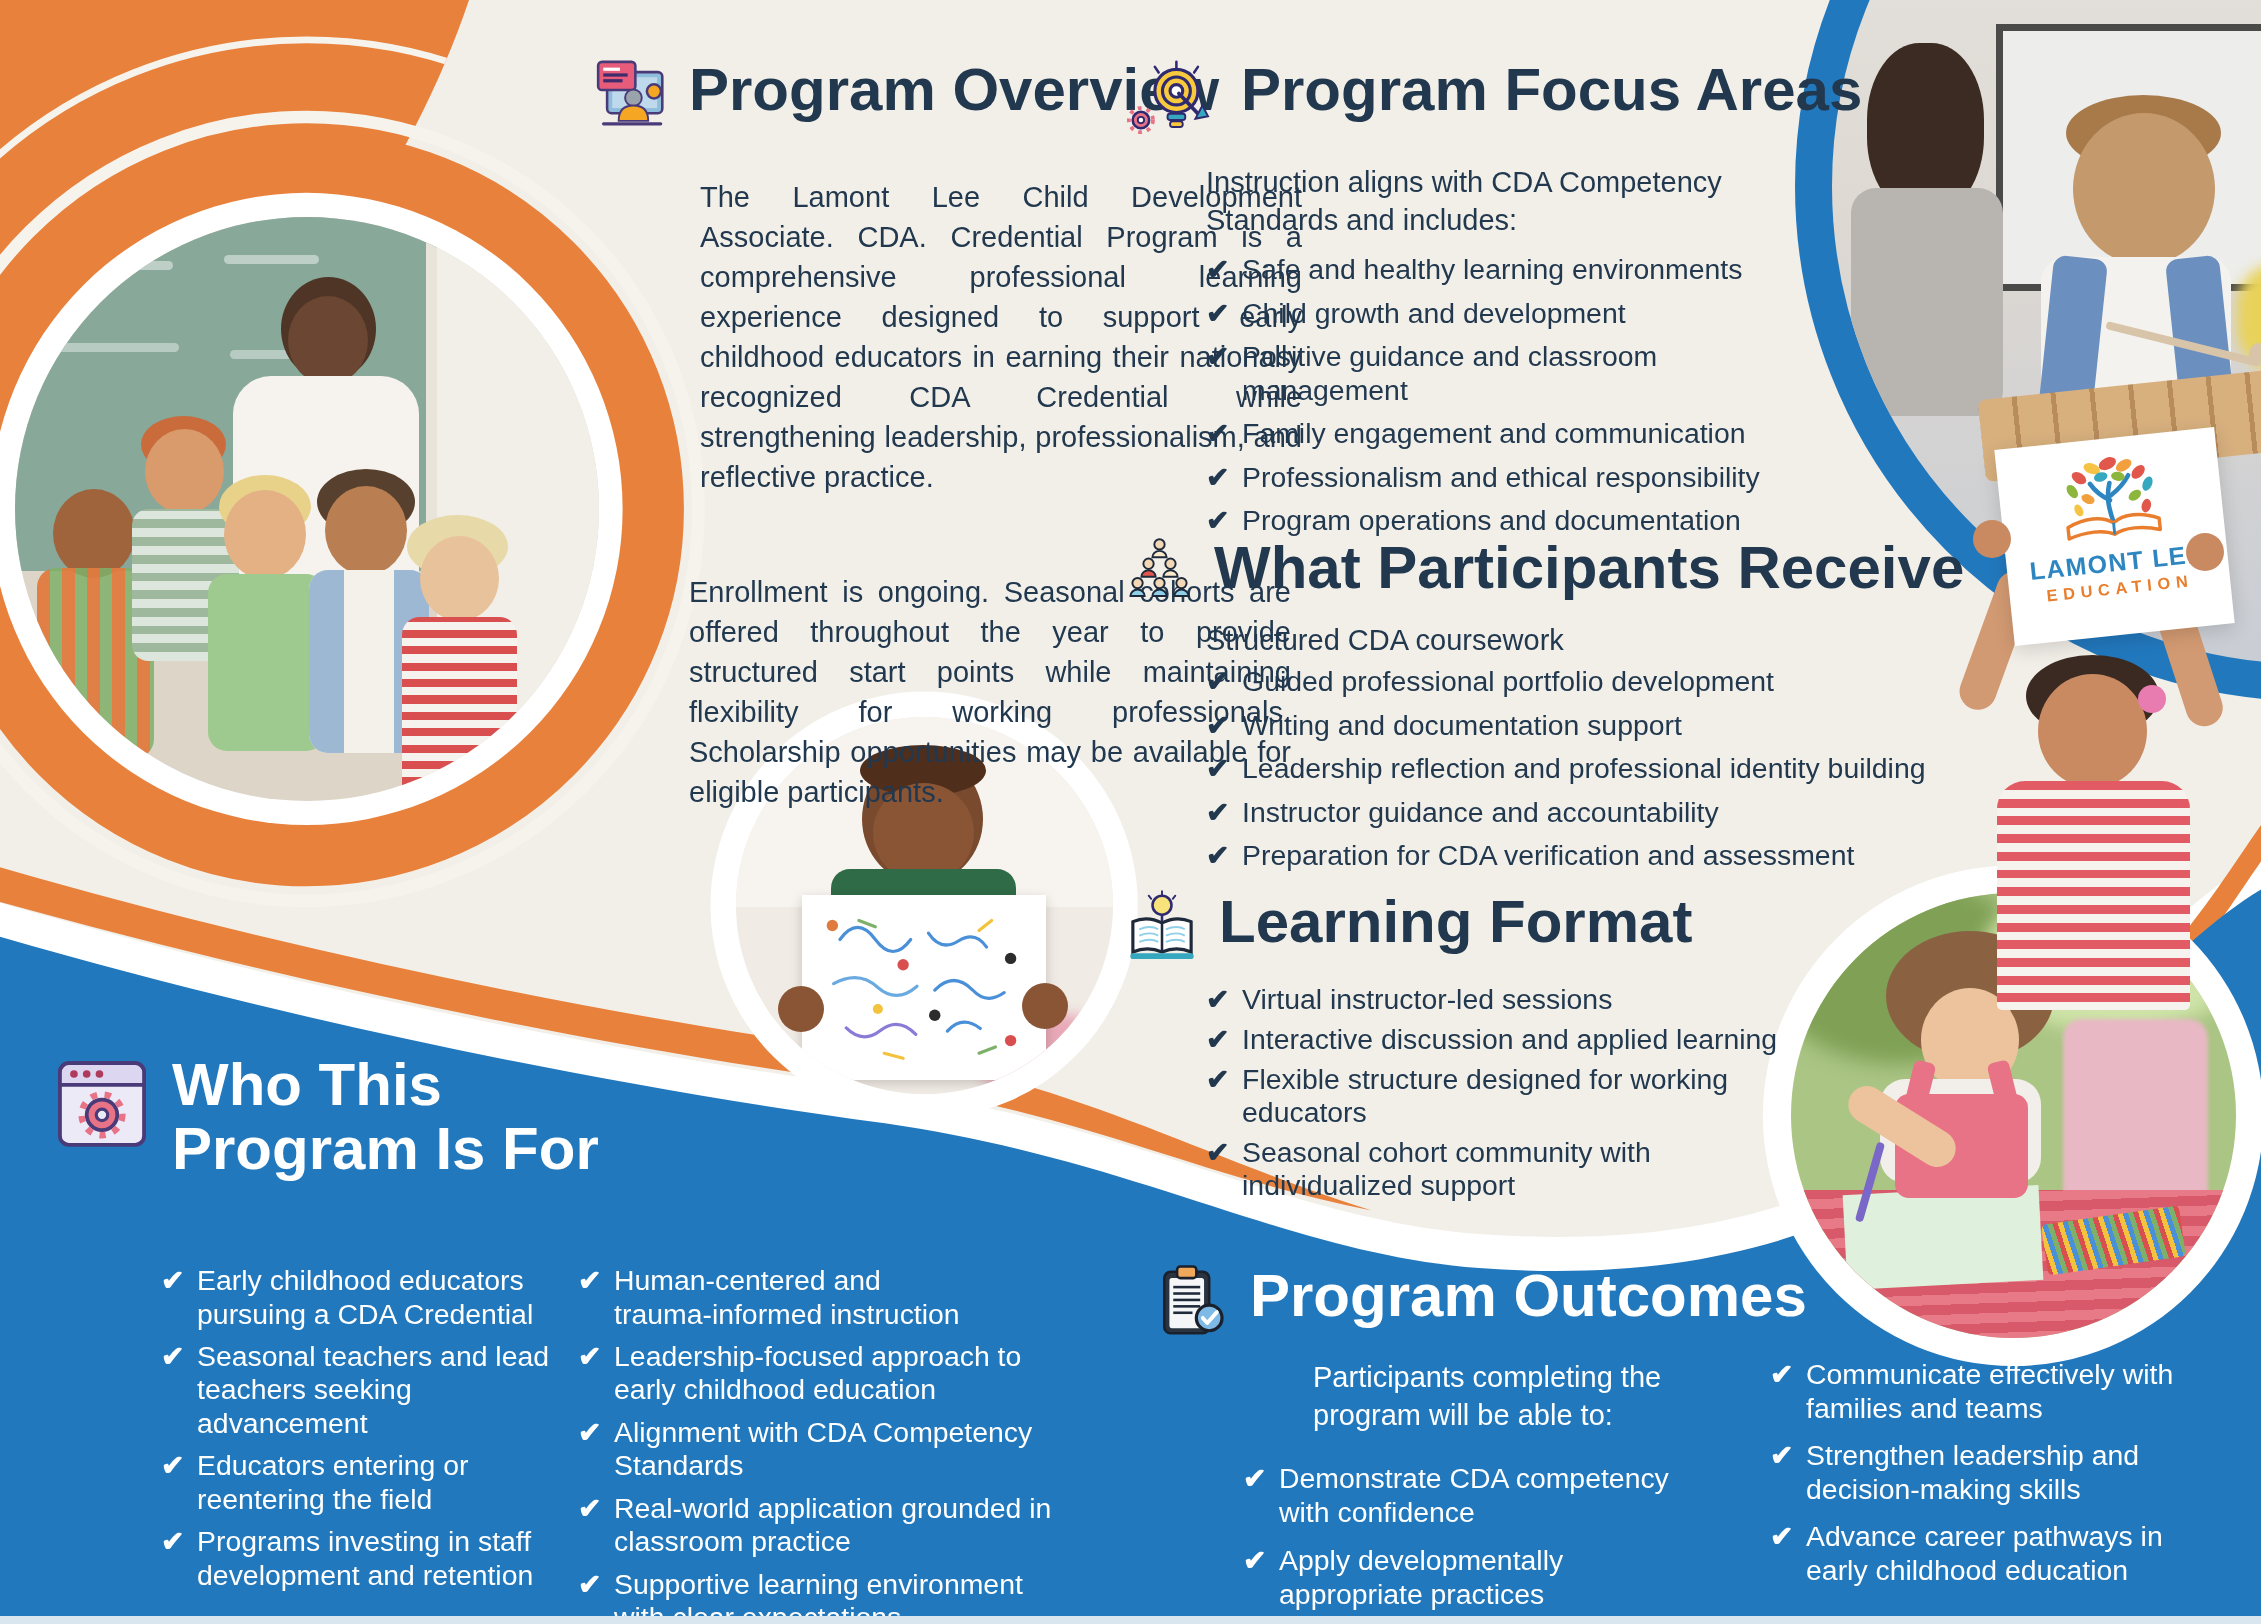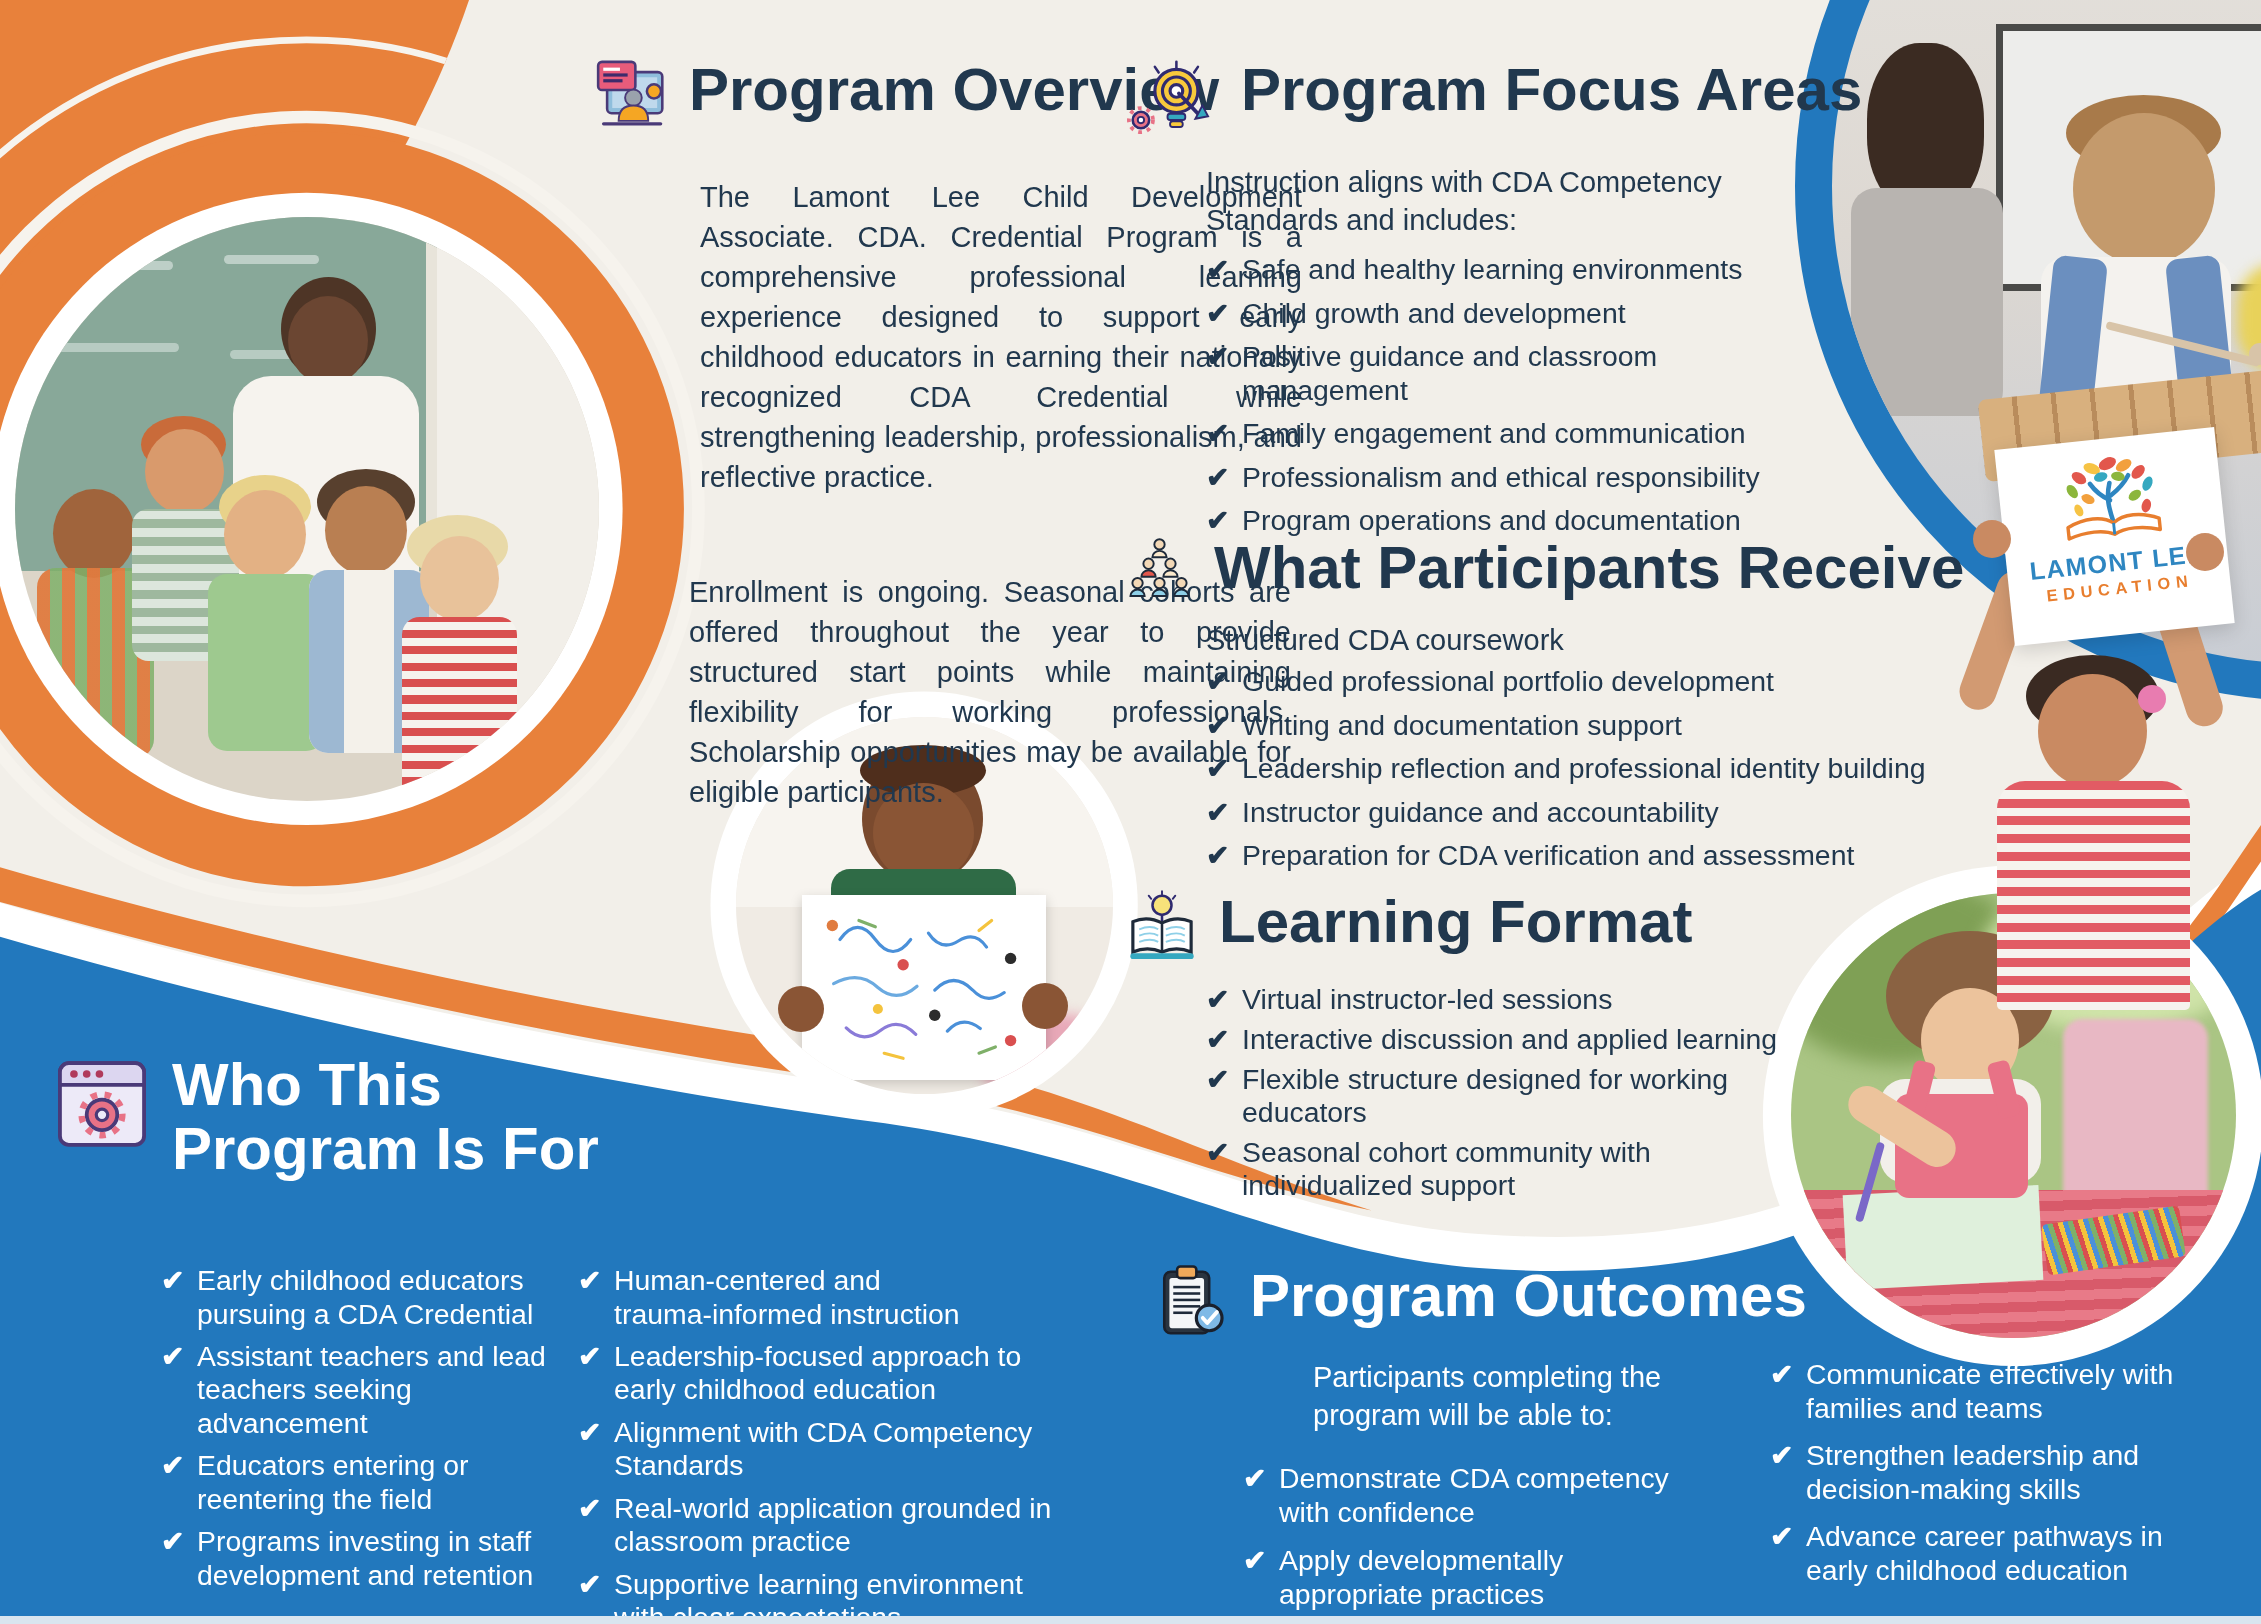--- a/index.html
+++ b/index.html
@@ -379,21 +379,21 @@
 Program Is For</h2>
   </div>
   <div class="list on-blue" style="left:161px;top:1264px;width:455px;">
     <div class="item" style="margin-bottom:8.9px">
         <span class="ck">✔</span>
         <span class="item-text">Early childhood educators
 pursuing a CDA Credential</span>
       </div>
     <div class="item" style="margin-bottom:8.9px">
         <span class="ck">✔</span>
-        <span class="item-text">Assistant teachers and lead
+        <span class="item-text">Seasonal teachers and lead
 teachers seeking
 advancement</span>
       </div>
     <div class="item" style="margin-bottom:8.9px">
         <span class="ck">✔</span>
         <span class="item-text">Educators entering or
 reentering the field</span>
       </div>
     <div class="item" style="margin-bottom:8.9px">
         <span class="ck">✔</span>

